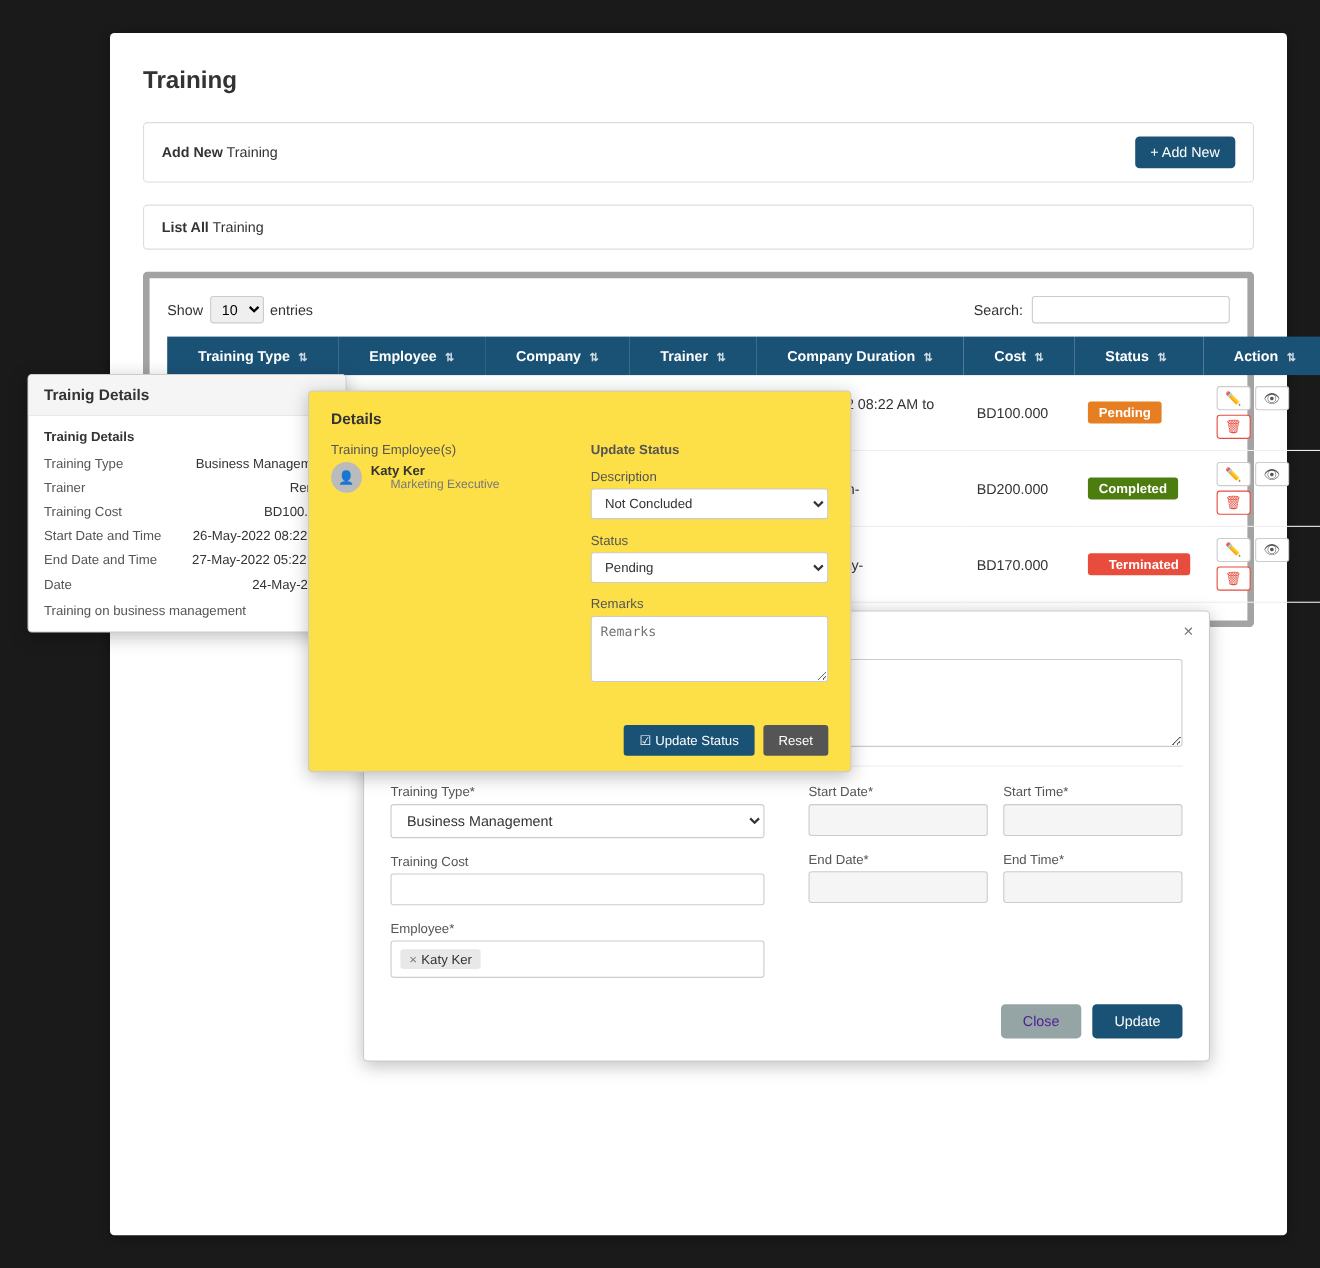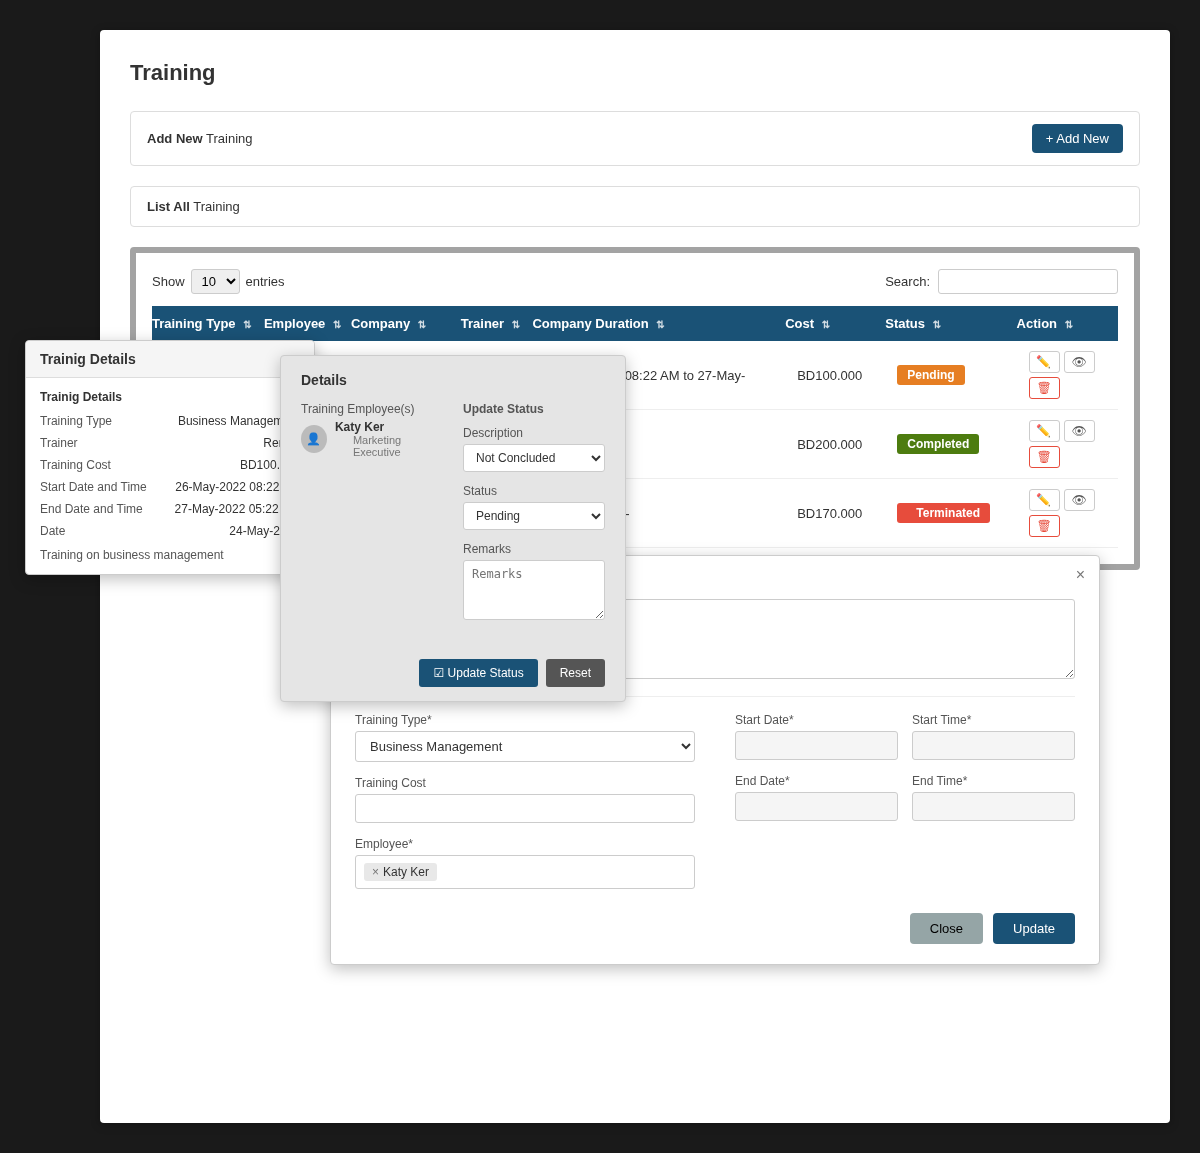--- a/index.html
+++ b/index.html
@@ -109,21 +109,21 @@
       border-collapse: collapse;
       font-size: 13px;
     }
 
     thead tr {
       background: #1a5276;
       color: #fff;
     }
 
     thead th {
-      padding: 10px 0;
+      padding: 10px 28px;
       text-align: left;
       font-weight: bold;
       white-space: nowrap;
     }
 
     thead th .sort-icon {
       font-size: 10px;
       margin-left: 4px;
       opacity: 0.8;
     }
@@ -231,22 +231,22 @@
       font-size: 12px;
       color: #555;
       margin-top: 10px;
     }
 
     
     .update-status-popup {
       position: absolute;
       top: 355px;
       left: 280px;
-      width: 346px;
-      background: #e5e5e5;
+      width: 494px;
+      background: #fde047;
       border: 1px solid #ccc;
       border-radius: 4px;
       box-shadow: 0 4px 16px rgba(0,0,0,0.25);
       z-index: 11;
     }
 
     .popup-section {
       padding: 16px 20px;
       font-size: 13px;
     }
@@ -471,21 +471,21 @@
 
     .edit-footer {
       display: flex;
       justify-content: flex-end;
       gap: 10px;
       margin-top: 10px;
     }
 
     .btn-close {
       background: #95a5a6;
-      color: #000000;
+      color: #4c1d95;
       border: none;
       padding: 8px 20px;
       border-radius: 4px;
       cursor: pointer;
       font-size: 13px;
     }
 
     .btn-update {
       background: #1a5276;
       color: #fff;

